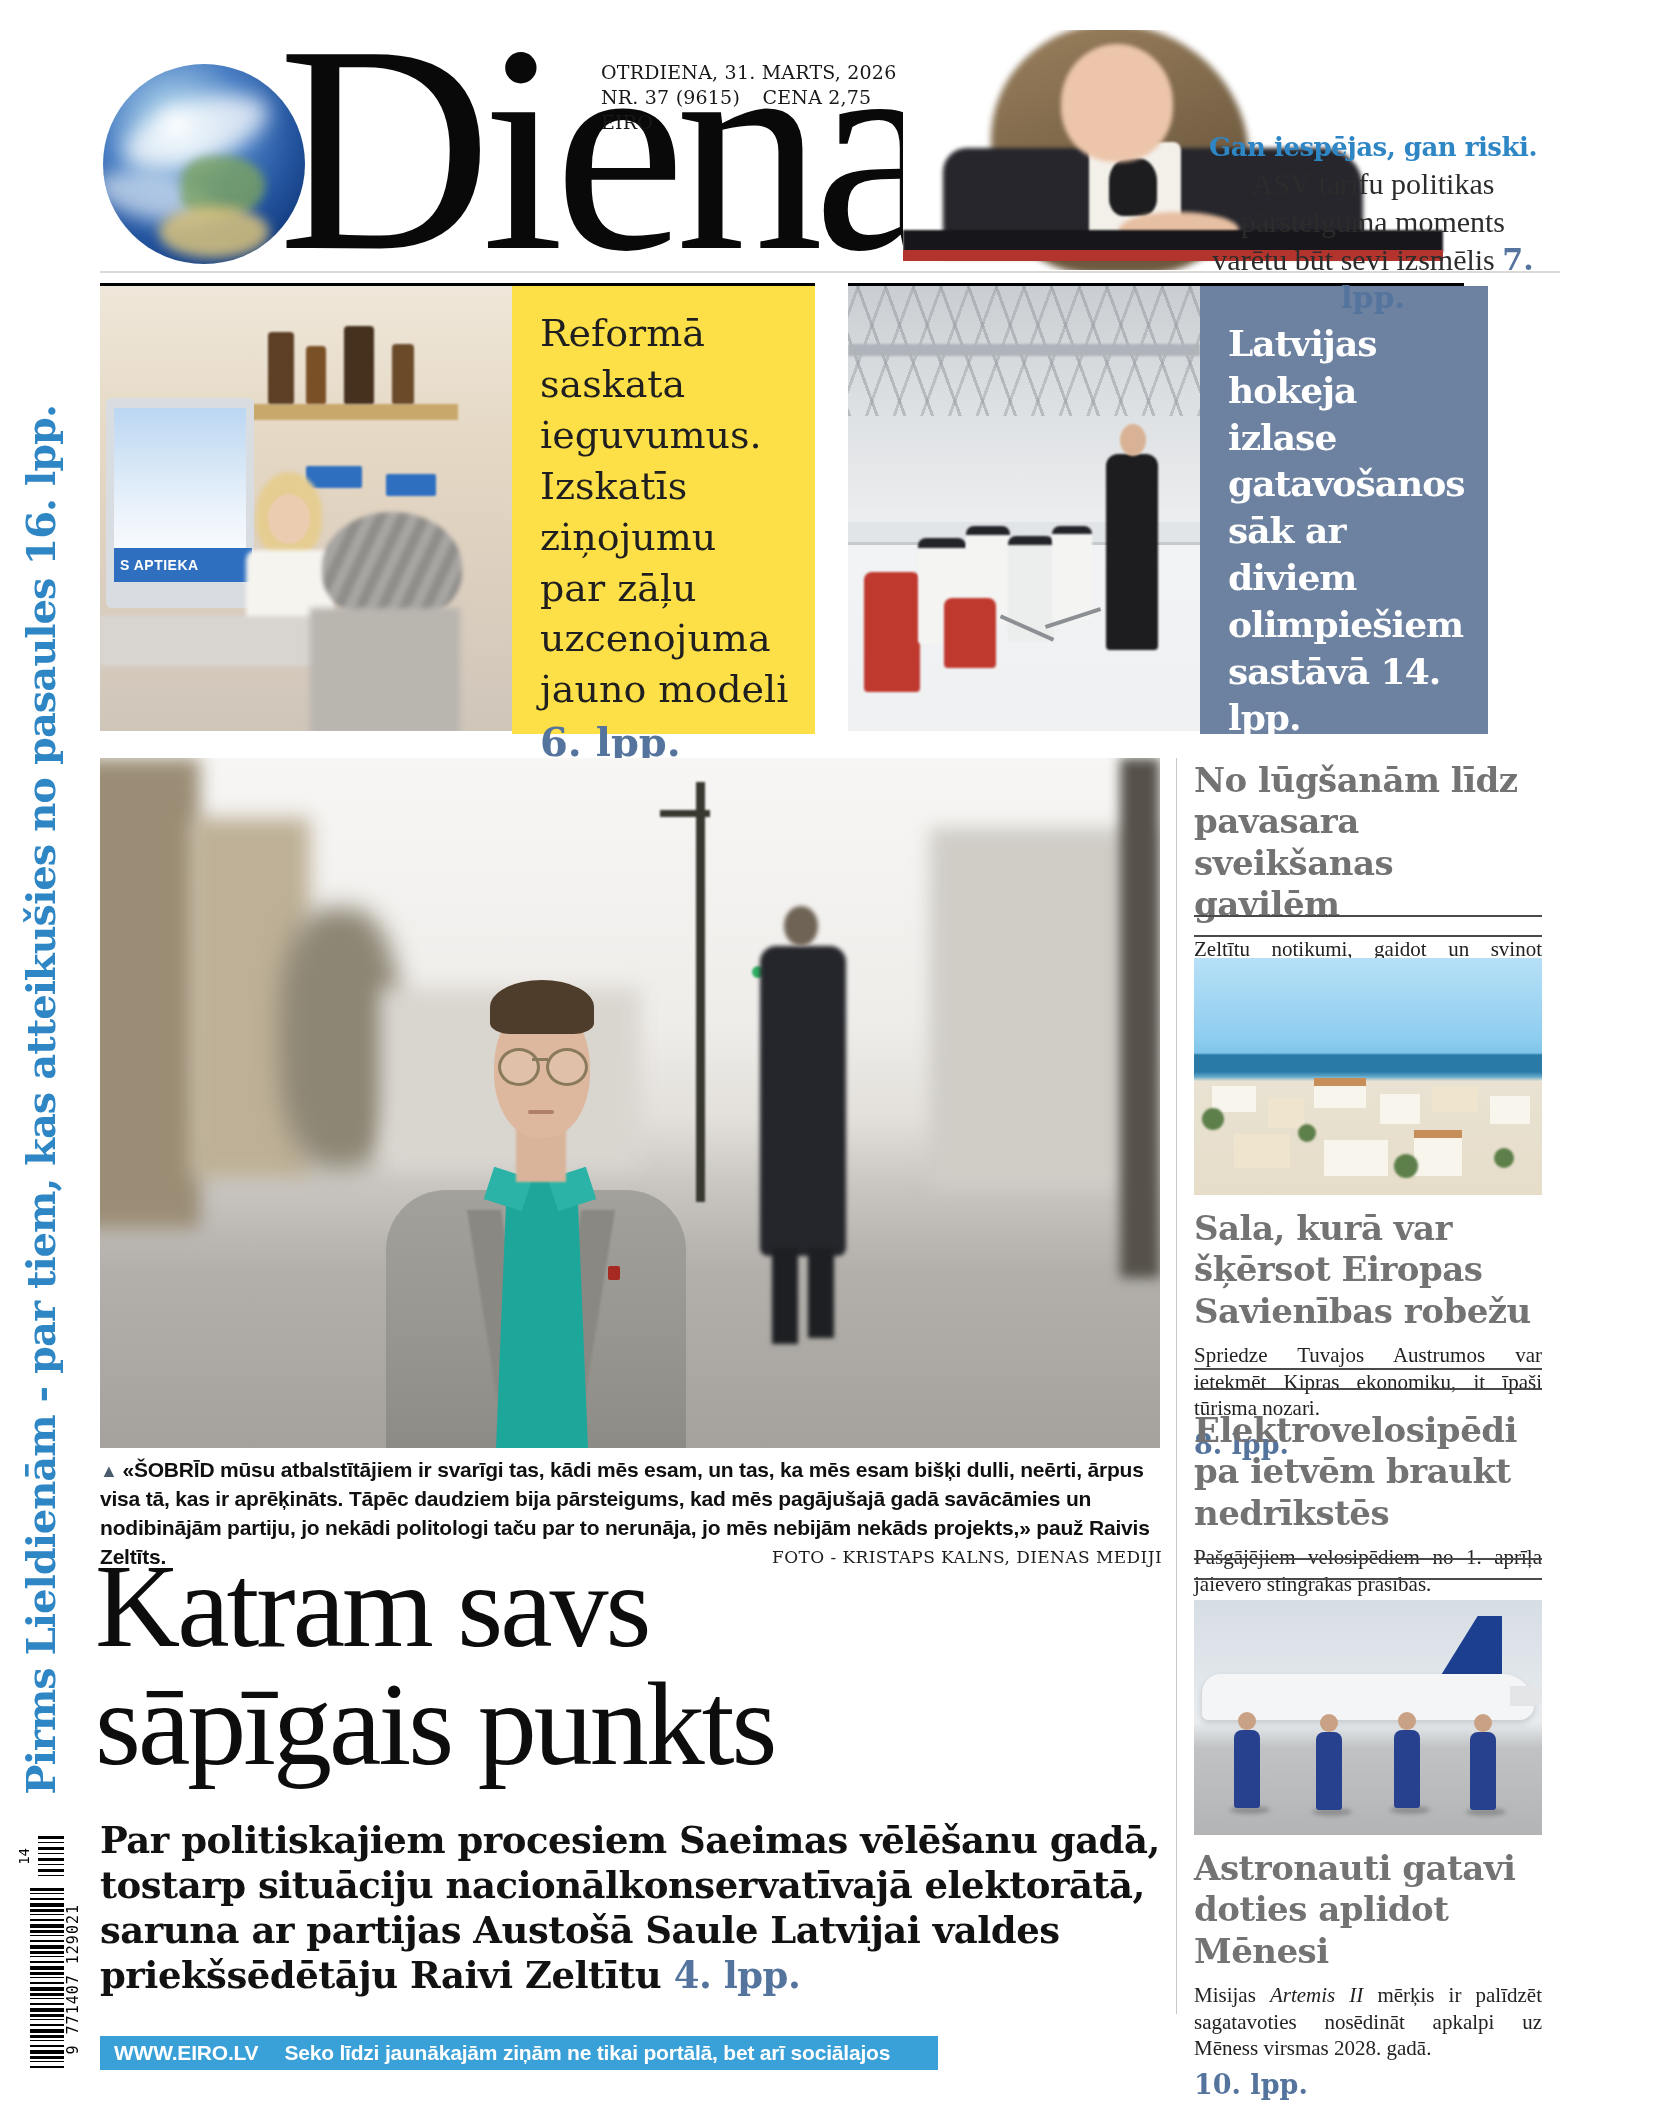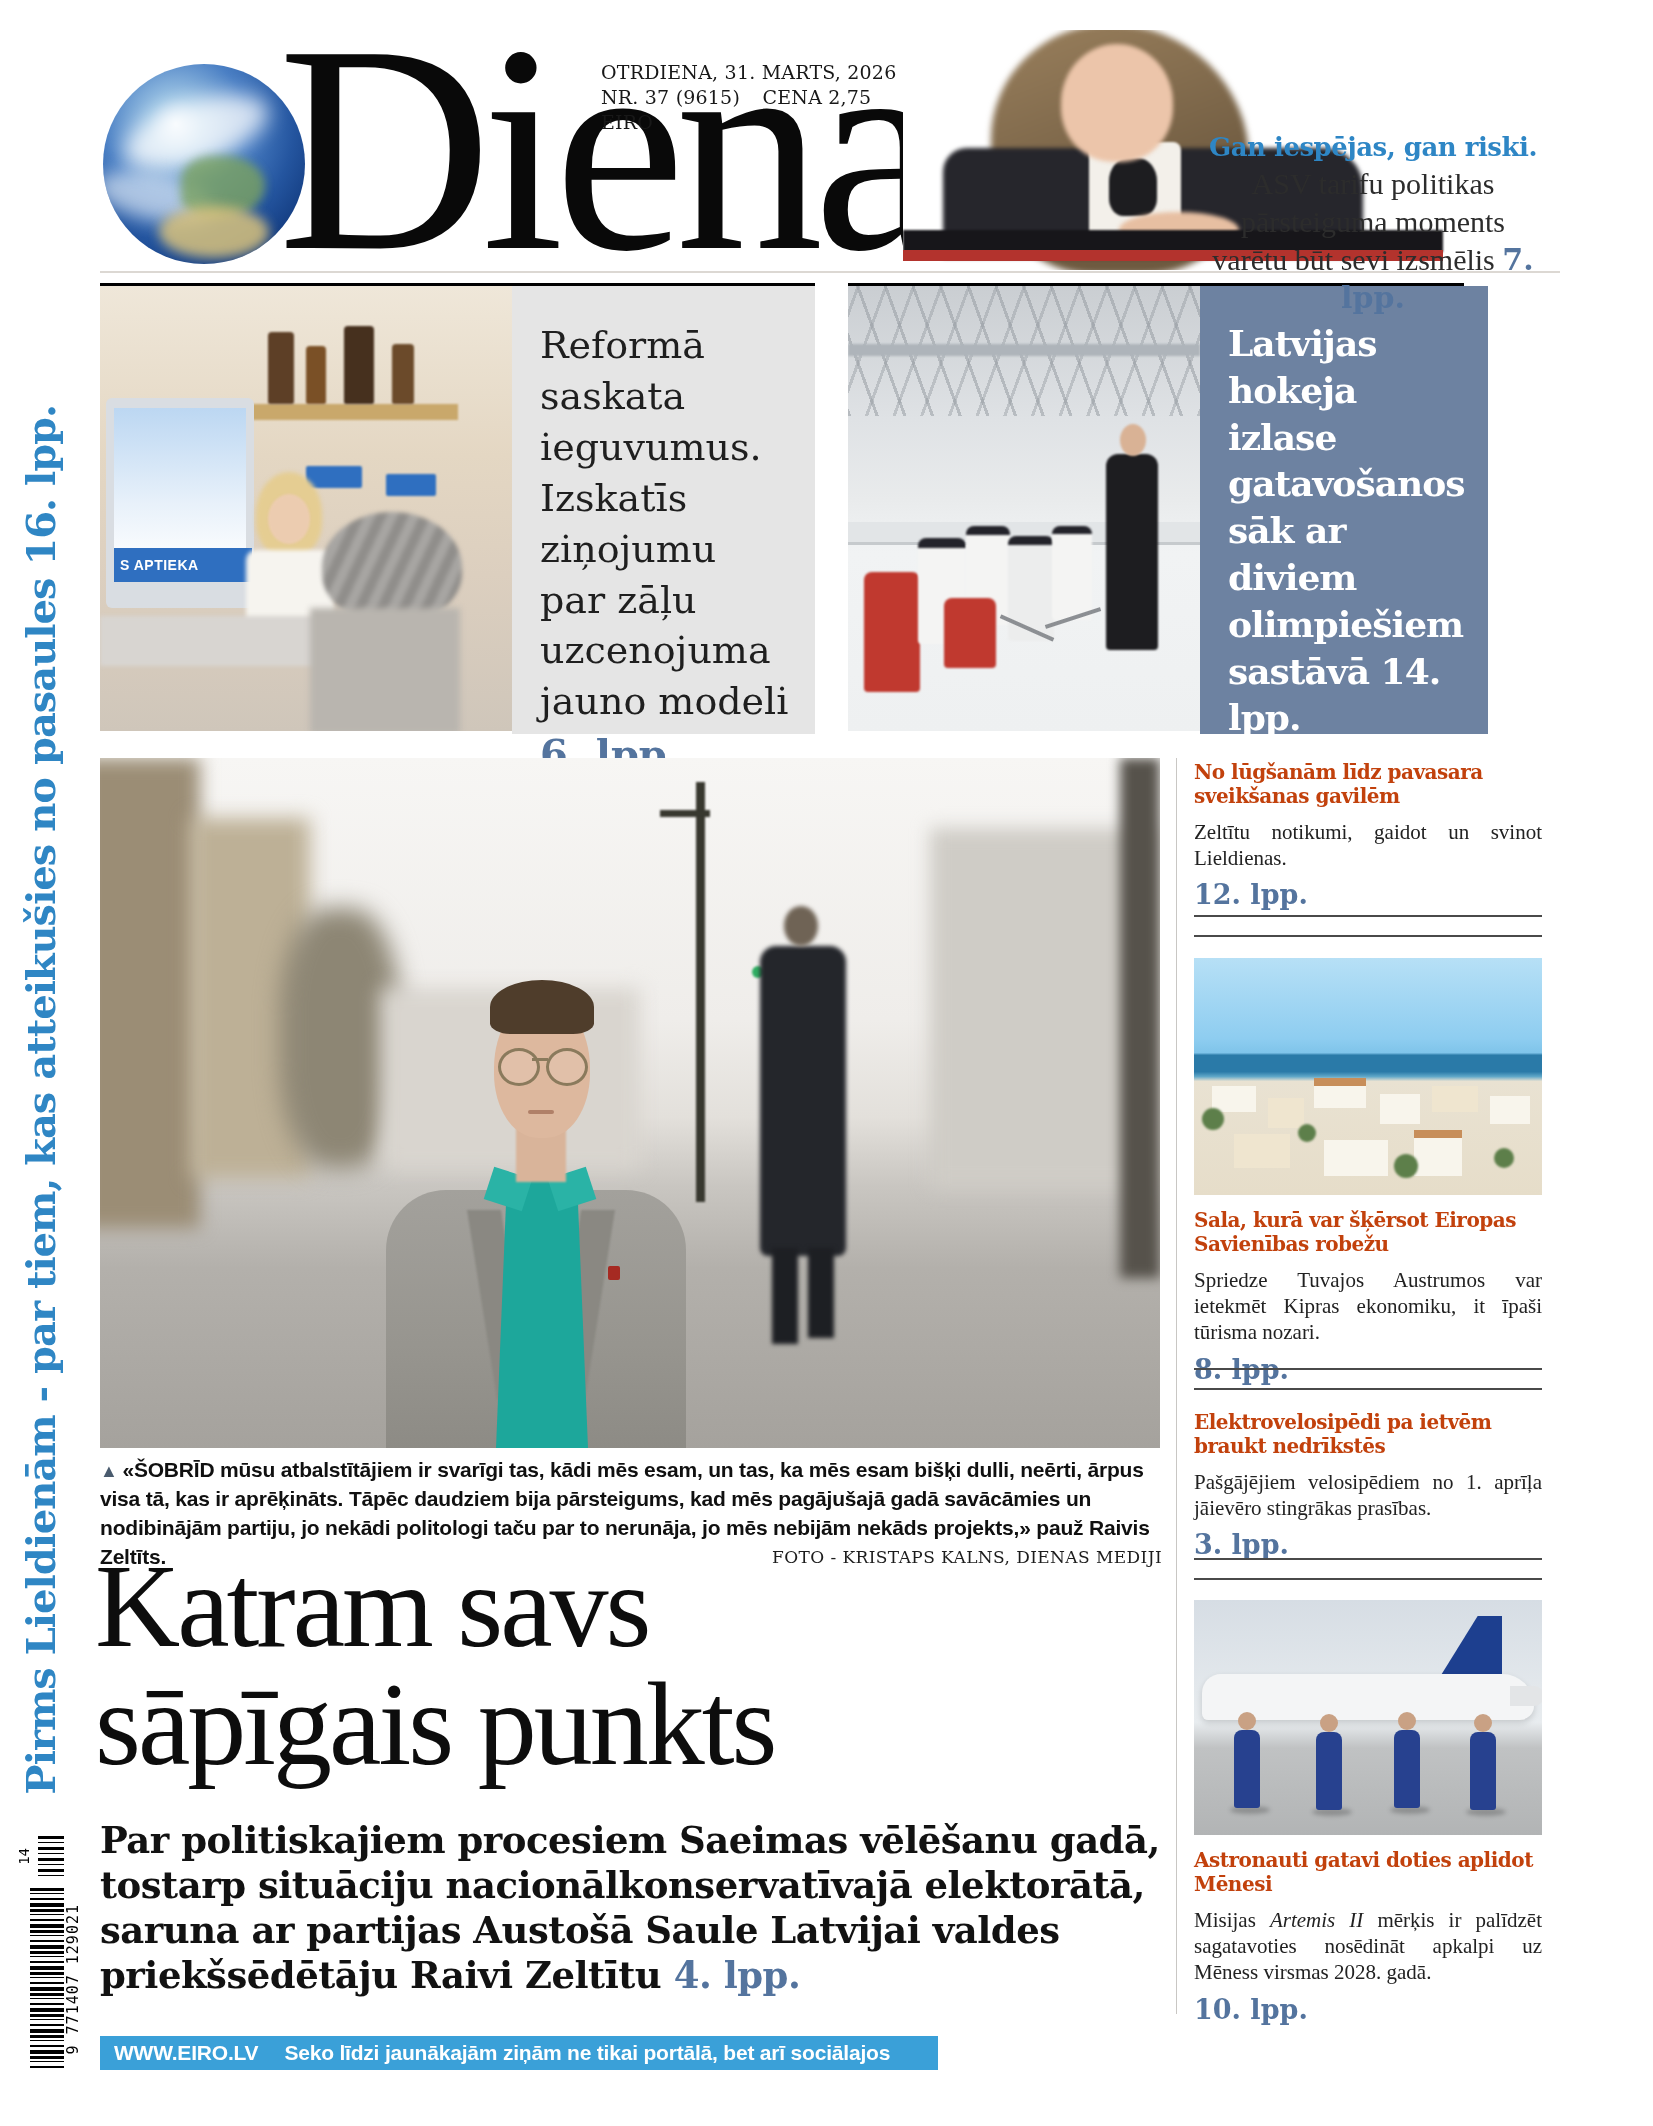--- a/index.html
+++ b/index.html
@@ -47,21 +47,21 @@
   .teaser .body{font-size:30px;line-height:1.26;color:#2c2c2c;margin-top:2px;}
   .pageref{font-family:"DejaVu Serif",serif;font-weight:bold;color:#54749e;}
 
   .hdr-rule{left:100px;top:271px;width:1460px;height:2px;background:#dcd8d3;}
 
   
   .module{top:283px;height:448px;border-top:3px solid #000;display:flex;}
   .mod-left{left:100px;width:715px;}
   .mod-right{left:848px;width:616px;}
   .modphoto{position:relative;overflow:hidden;flex:0 0 auto;}
-  .pinkpanel{flex:1;background:#e5e5e5;padding:34px 26px 0 28px;
+  .pinkpanel{flex:1;background:#fde047;padding:22px 26px 0 28px;
     font-family:"DejaVu Serif",serif;font-size:38px;line-height:1.34;color:#1f1f1f;}
   .bluepanel{flex:1;background:#6d82a1;padding:34px 24px 0 28px;
     font-family:"DejaVu Serif",serif;font-weight:bold;font-size:36px;letter-spacing:-1px;
     line-height:1.3;color:#ffffff;}
   .bluepanel .pageref{color:#ffffff;}
   .pinkpanel .pageref{font-size:40px;}
 
   
   .ph-bg{width:412px;height:445px;background:linear-gradient(180deg,#efe7d9 0%,#e4d7c3 38%,#dccfbf 65%,#cfc6ba 100%);}
   .ph-shelf{position:absolute;left:120px;top:118px;width:238px;height:16px;background:#c9a86b;filter:blur(1px);}
@@ -169,22 +169,22 @@
   .standfirst .pageref{font-size:37px;}
 
   .footerbar{left:100px;top:2036px;width:838px;height:34px;background:#3aa0d8;color:#fff;
     font-family:"Liberation Sans",sans-serif;font-weight:bold;font-size:21px;line-height:34px;
     padding-left:14px;box-sizing:border-box;letter-spacing:-.2px;}
   .footerbar .tag{margin-left:26px;font-weight:bold;}
 
   
   .sb-divider{left:1176px;top:758px;width:1px;height:1256px;background:#c9c7c4;}
   .sb-item{left:1194px;width:348px;position:absolute;}
-  .sb-title{font-family:"DejaVu Serif",serif;font-weight:bold;font-size:20px;letter-spacing:-.5px;
-    line-height:1.22;color:#c2410c;}
+  .sb-title{font-family:"DejaVu Serif",serif;font-weight:bold;font-size:34px;letter-spacing:-.5px;
+    line-height:1.22;color:#737373;}
   .sb-body{margin-top:10px;font-size:21px;line-height:1.25;color:#222;text-align:justify;}
   .sb-page{margin-top:8px;font-family:"DejaVu Serif",serif;font-weight:bold;font-size:27px;color:#54749e;}
   .sb-sep{left:1194px;width:348px;height:22px;position:absolute;}
   .sb-sep div{border-top:2px solid #4a4a4a;}
   .sb-sep div + div{margin-top:18px;}
   .sb-photo{left:1194px;width:348px;position:absolute;overflow:hidden;}
 
   
   .cy{height:237px;background:linear-gradient(180deg,#b7e0f6 0%,#8ecdf0 34%,#7fc4ea 40%,#2a7aa8 41%,#2a7aa8 48%,#5fa7c8 50%,#e9e2d2 52%,#e6ddc9 100%);}
   .cy-b{position:absolute;background:#f8f5ec;filter:blur(.6px);}

